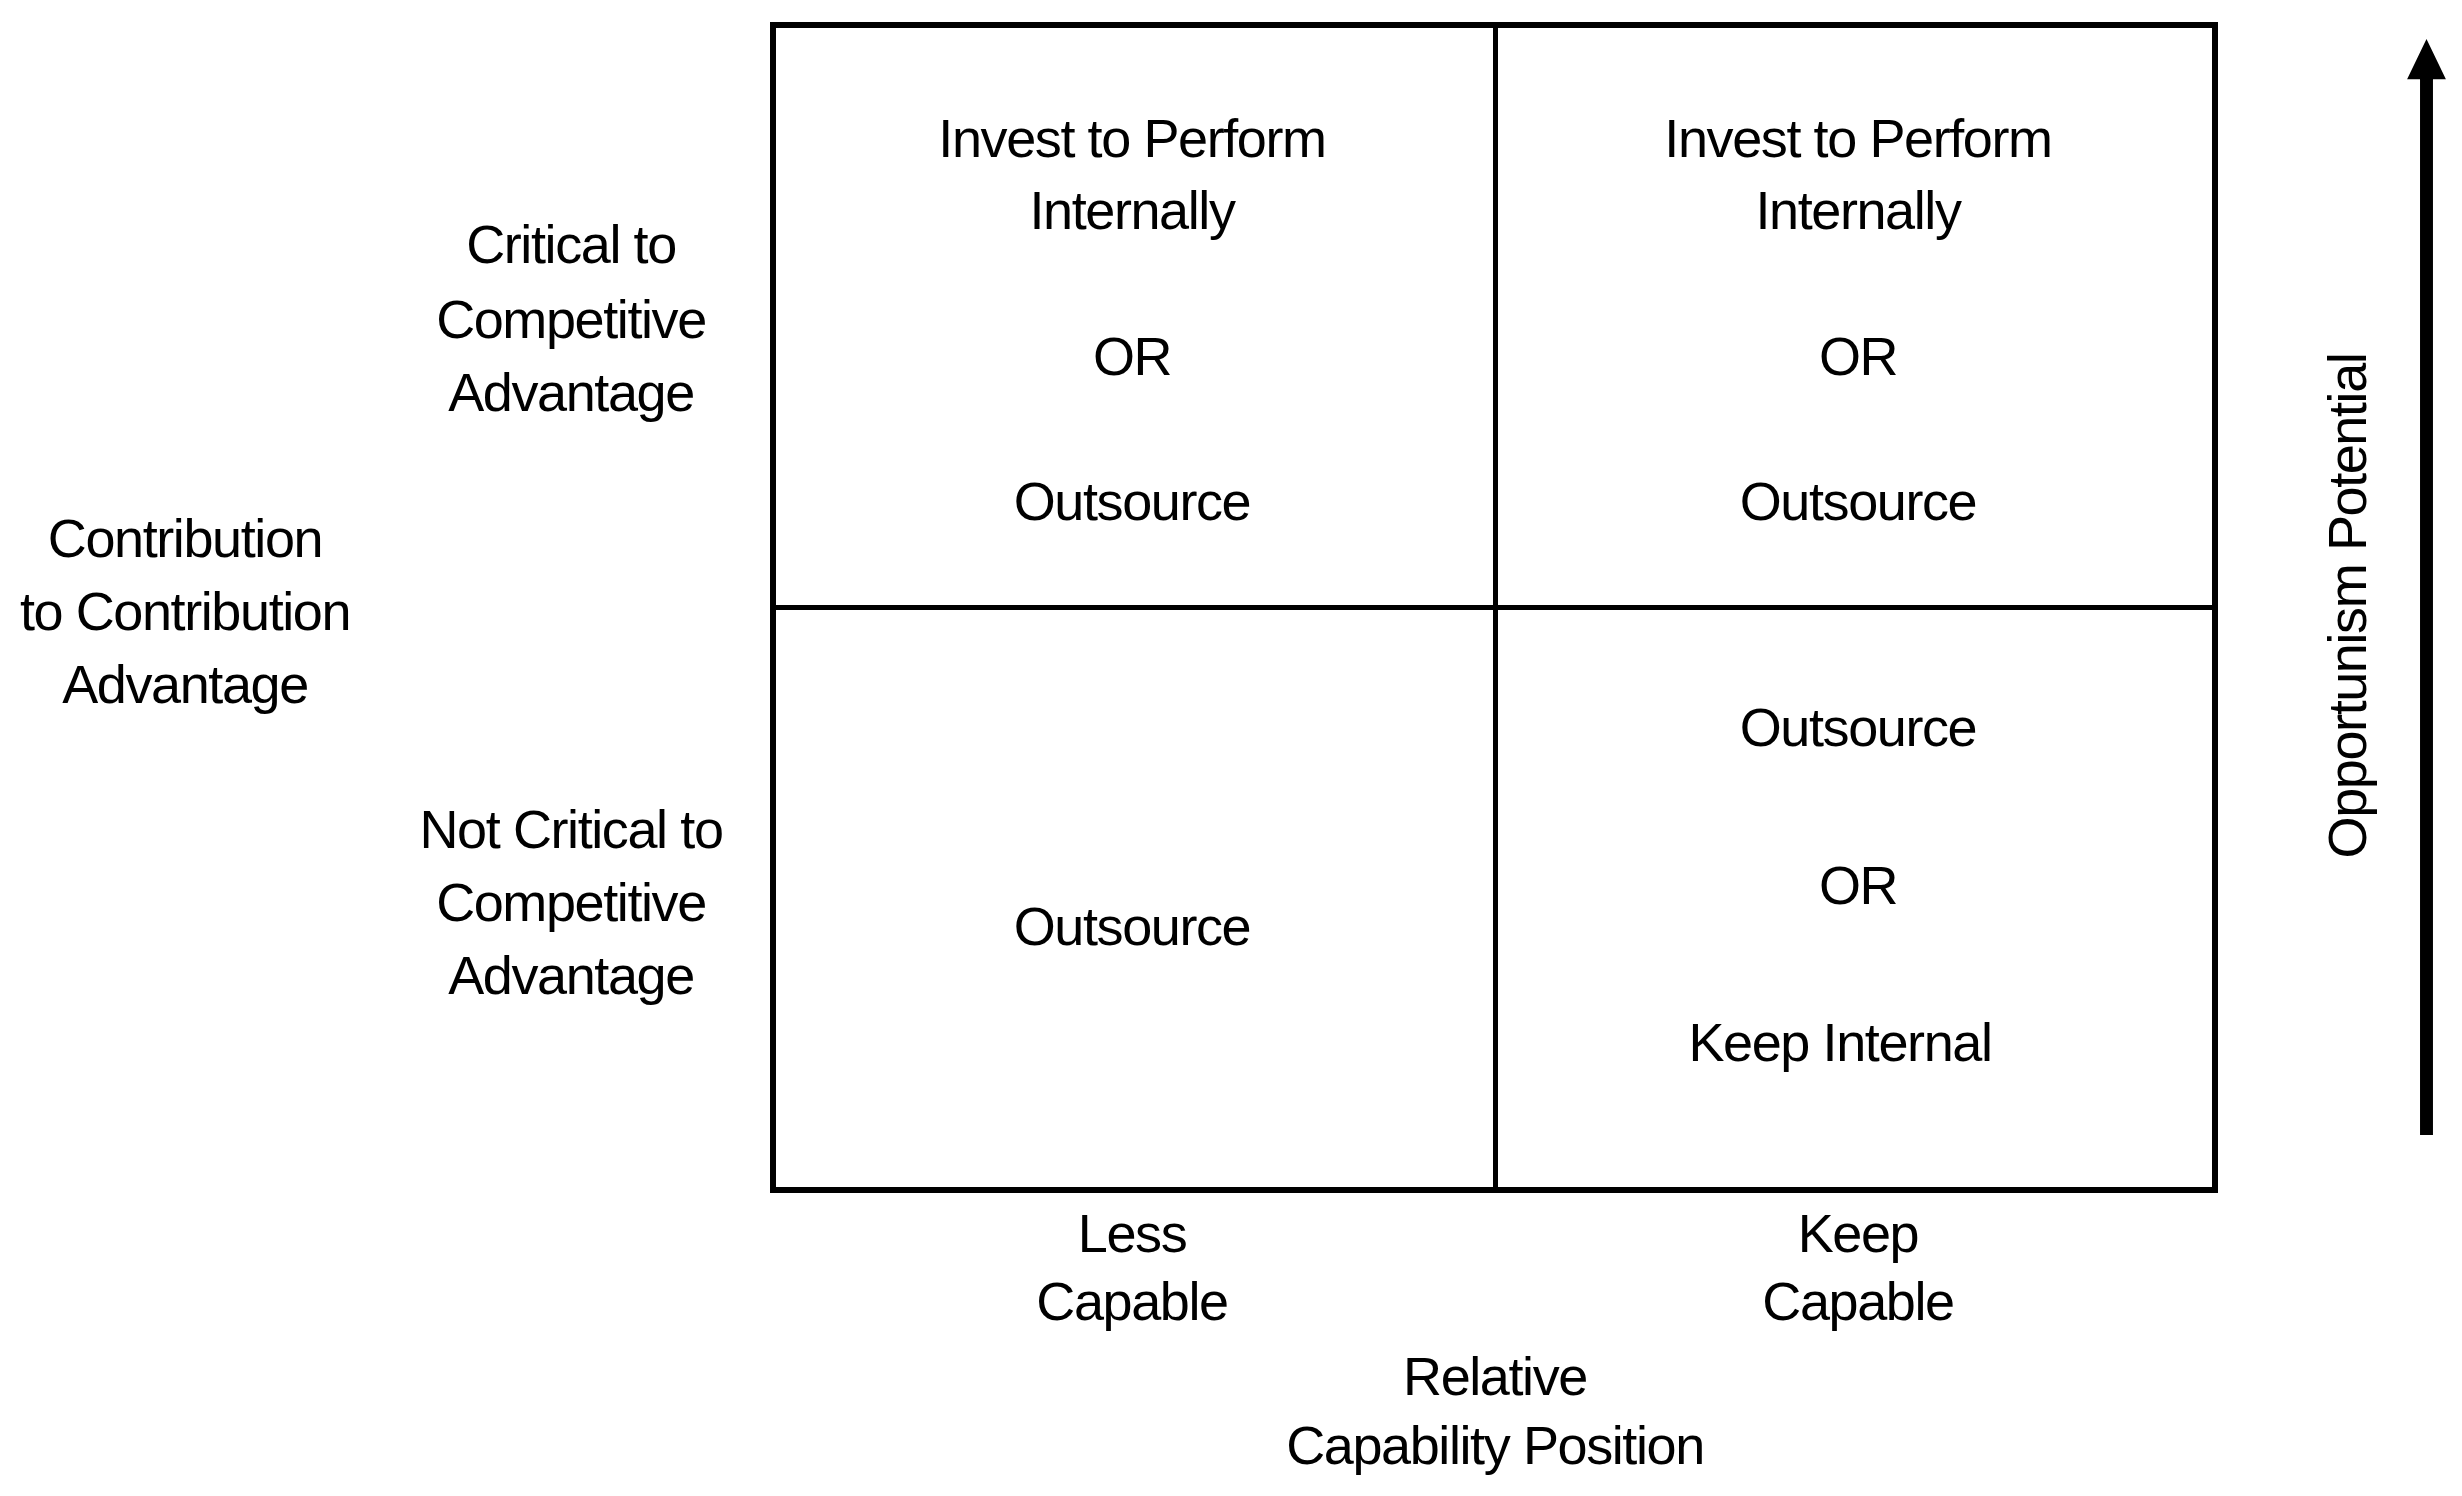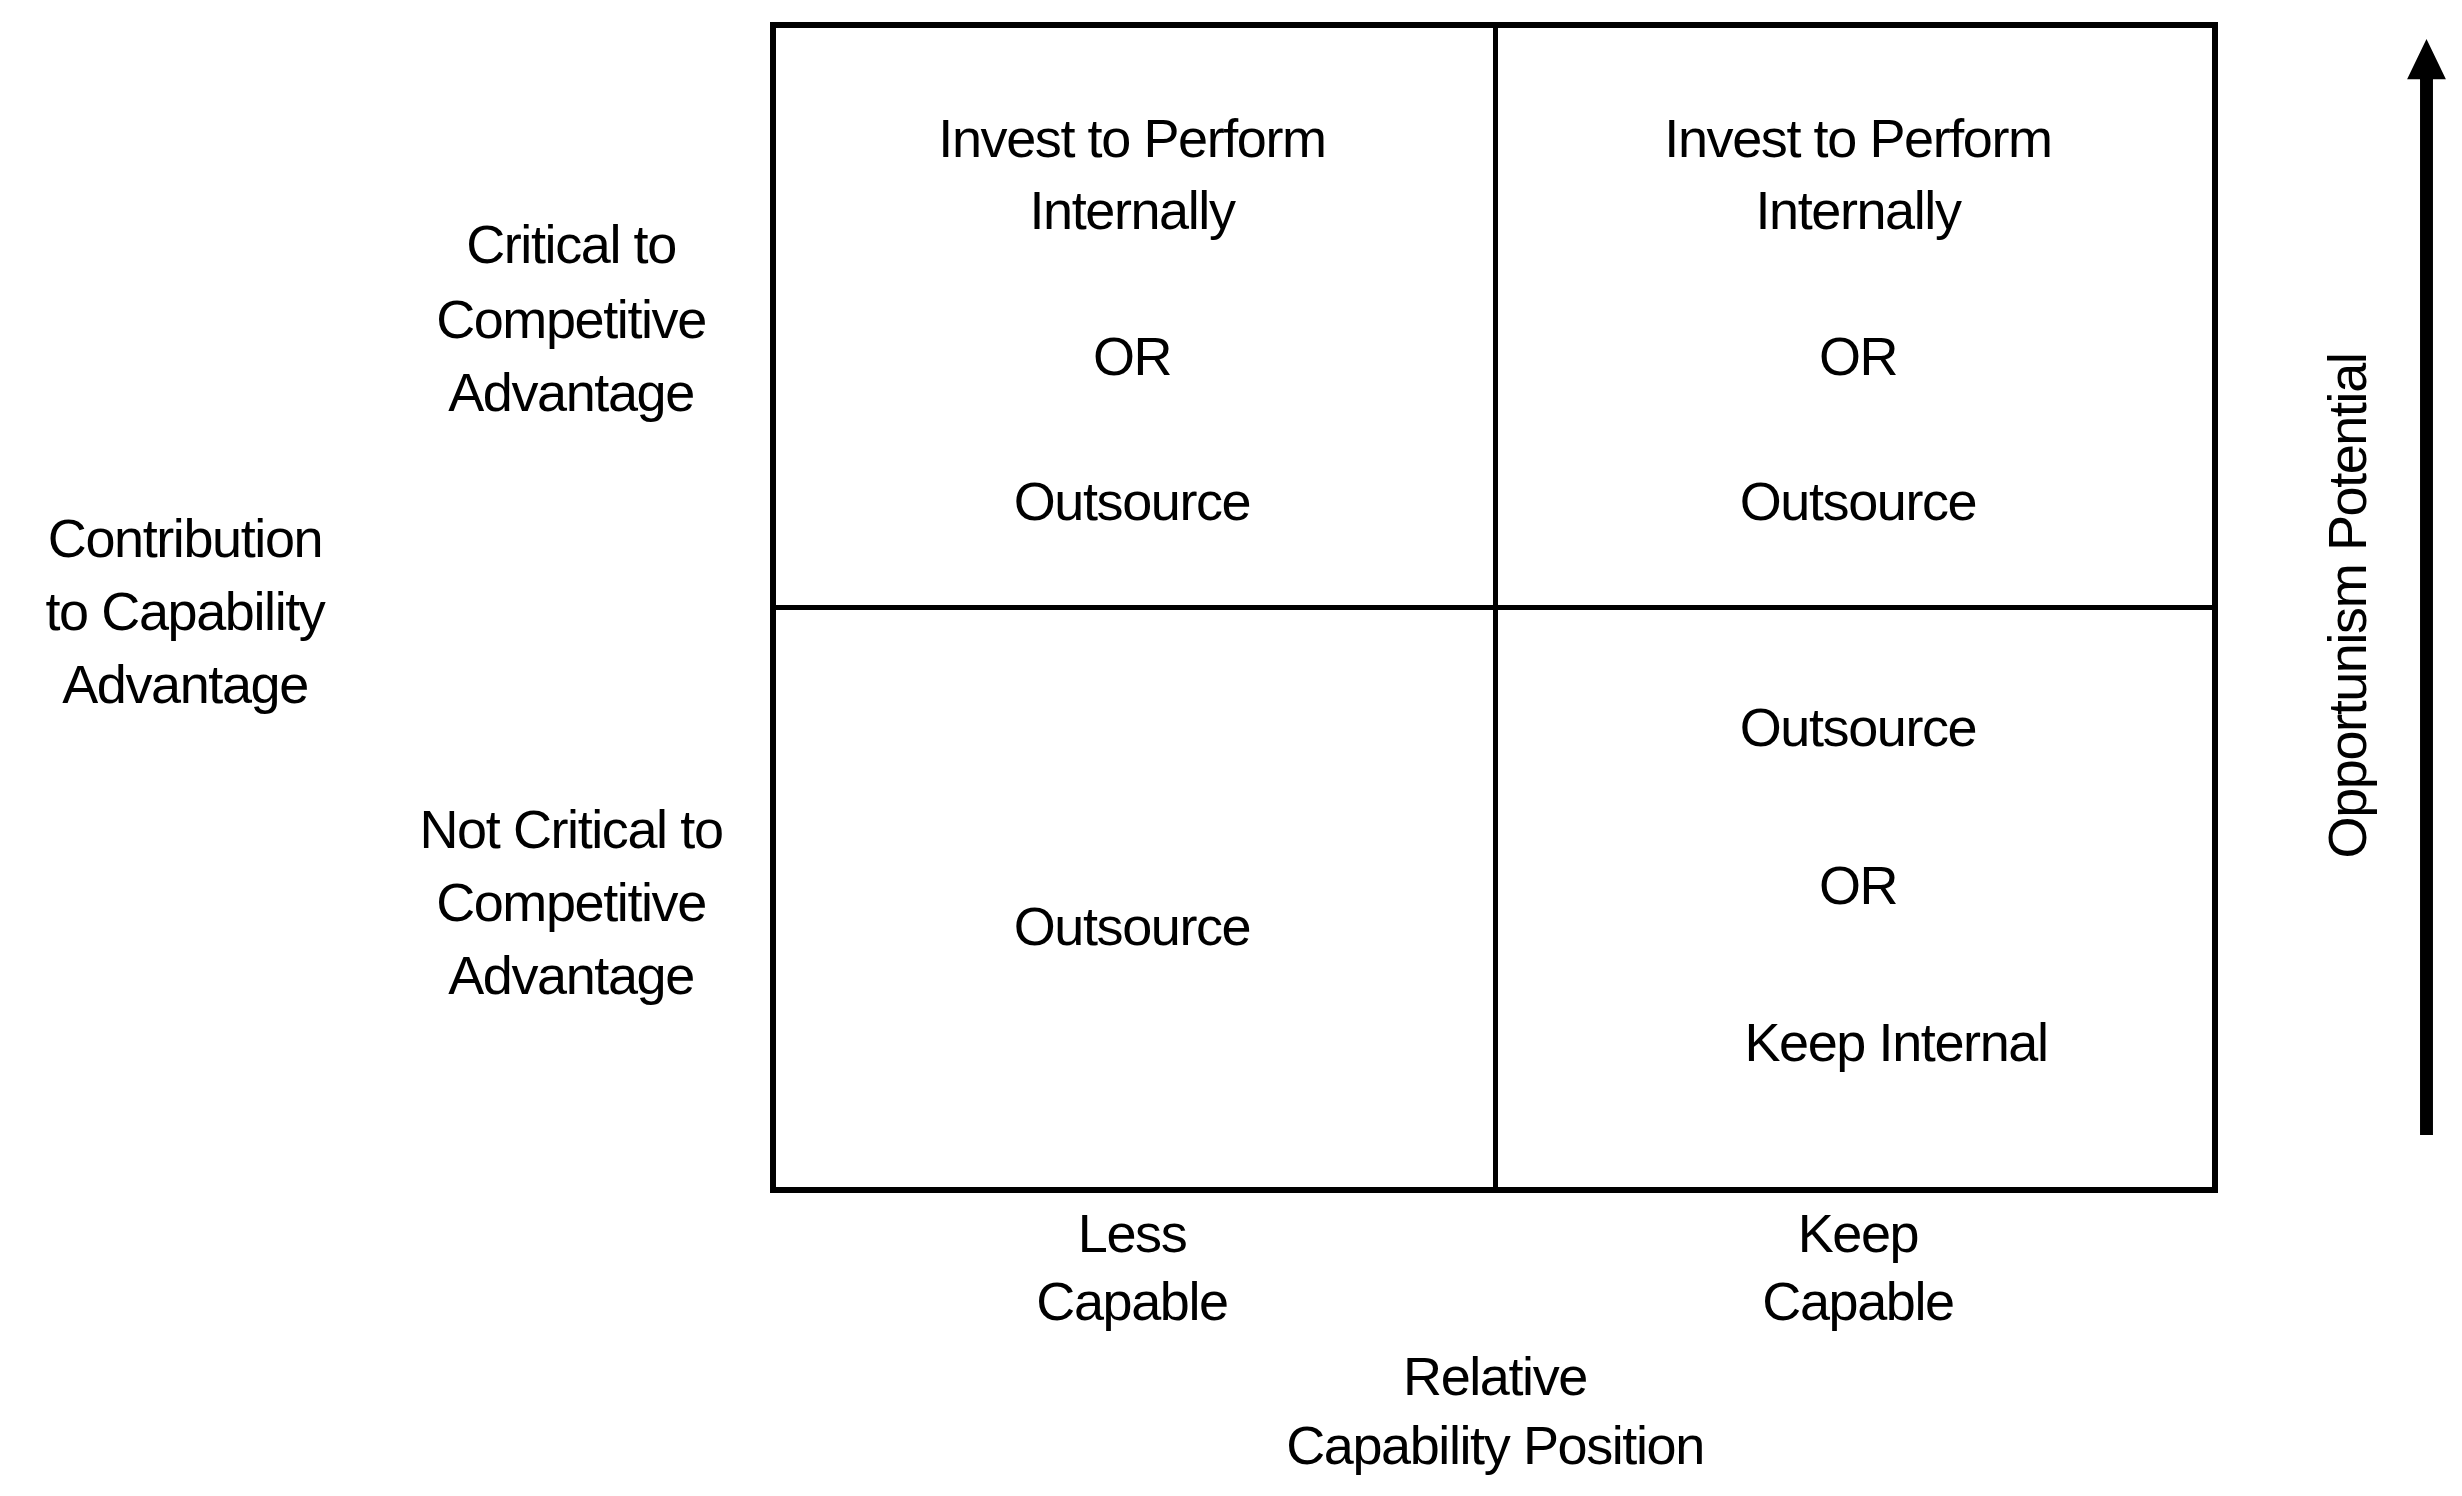--- a/index.html
+++ b/index.html
@@ -76,32 +76,32 @@
 
   <span class="t" style="left:1858px; top:138px;">Invest to Perform</span>
   <span class="t" style="left:1858px; top:210px;">Internally</span>
   <span class="t" style="left:1858px; top:356px;">OR</span>
   <span class="t" style="left:1858px; top:501px;">Outsource</span>
 
   <span class="t" style="left:1132px; top:926px;">Outsource</span>
 
   <span class="t" style="left:1858px; top:727px;">Outsource</span>
   <span class="t" style="left:1858px; top:885px;">OR</span>
-  <span class="t" style="left:1896px; top:1042px;">Keep Internal</span>
+  <span class="t" style="left:1840px; top:1042px;">Keep Internal</span>
 
   <span class="t" style="left:571px; top:244px;">Critical to</span>
   <span class="t" style="left:571px; top:319px;">Competitive</span>
   <span class="t" style="left:571px; top:392px;">Advantage</span>
 
   <span class="t" style="left:571px; top:829px;text-align:right;">Not Critical to</span>
   <span class="t" style="left:571px; top:902px;">Competitive</span>
   <span class="t" style="left:571px; top:975px;">Advantage</span>
 
   <span class="t" style="left:185px; top:538px;">Contribution</span>
-  <span class="t" style="left:185px; top:611px;">to Capability</span>
+  <span class="t" style="left:185px; top:611px;">to Contribution</span>
   <span class="t" style="left:185px; top:684px;">Advantage</span>
 
   <span class="t" style="left:1132px; top:1233px;">Less</span>
   <span class="t" style="left:1132px; top:1301px;">Capable</span>
 
   <span class="t" style="left:1858px; top:1233px;">Keep</span>
   <span class="t" style="left:1858px; top:1301px;">Capable</span>
 
   <span class="t" style="left:1495px; top:1376px;text-align:center;">Relative</span>
   <span class="t" style="left:1495px; top:1445px;">Capability Position</span>

